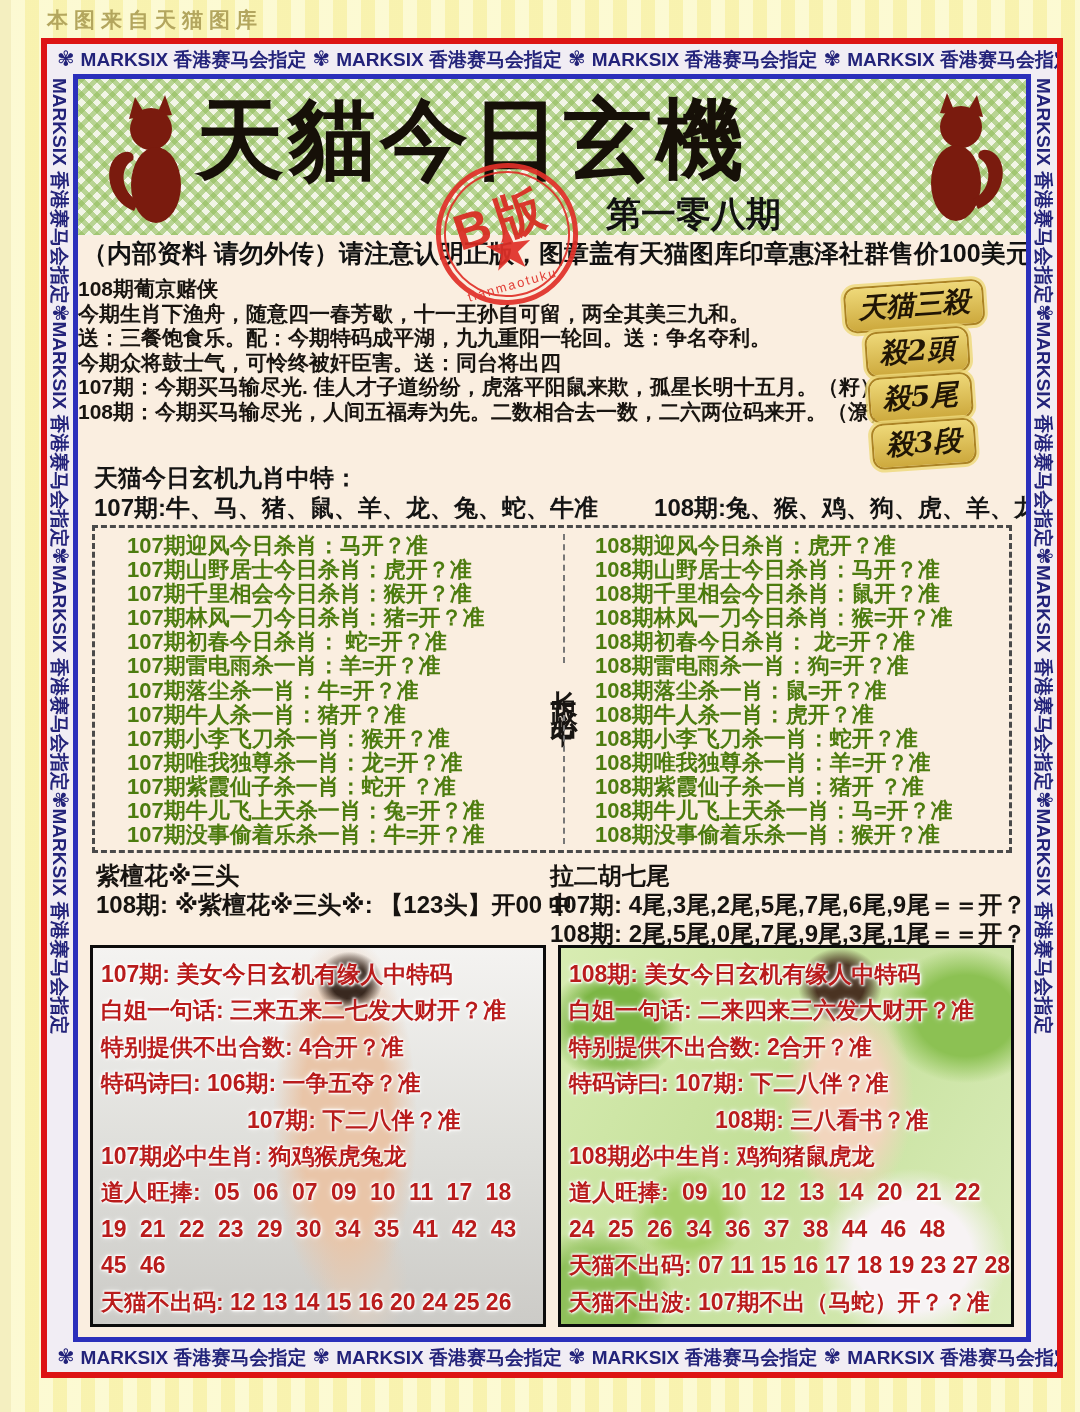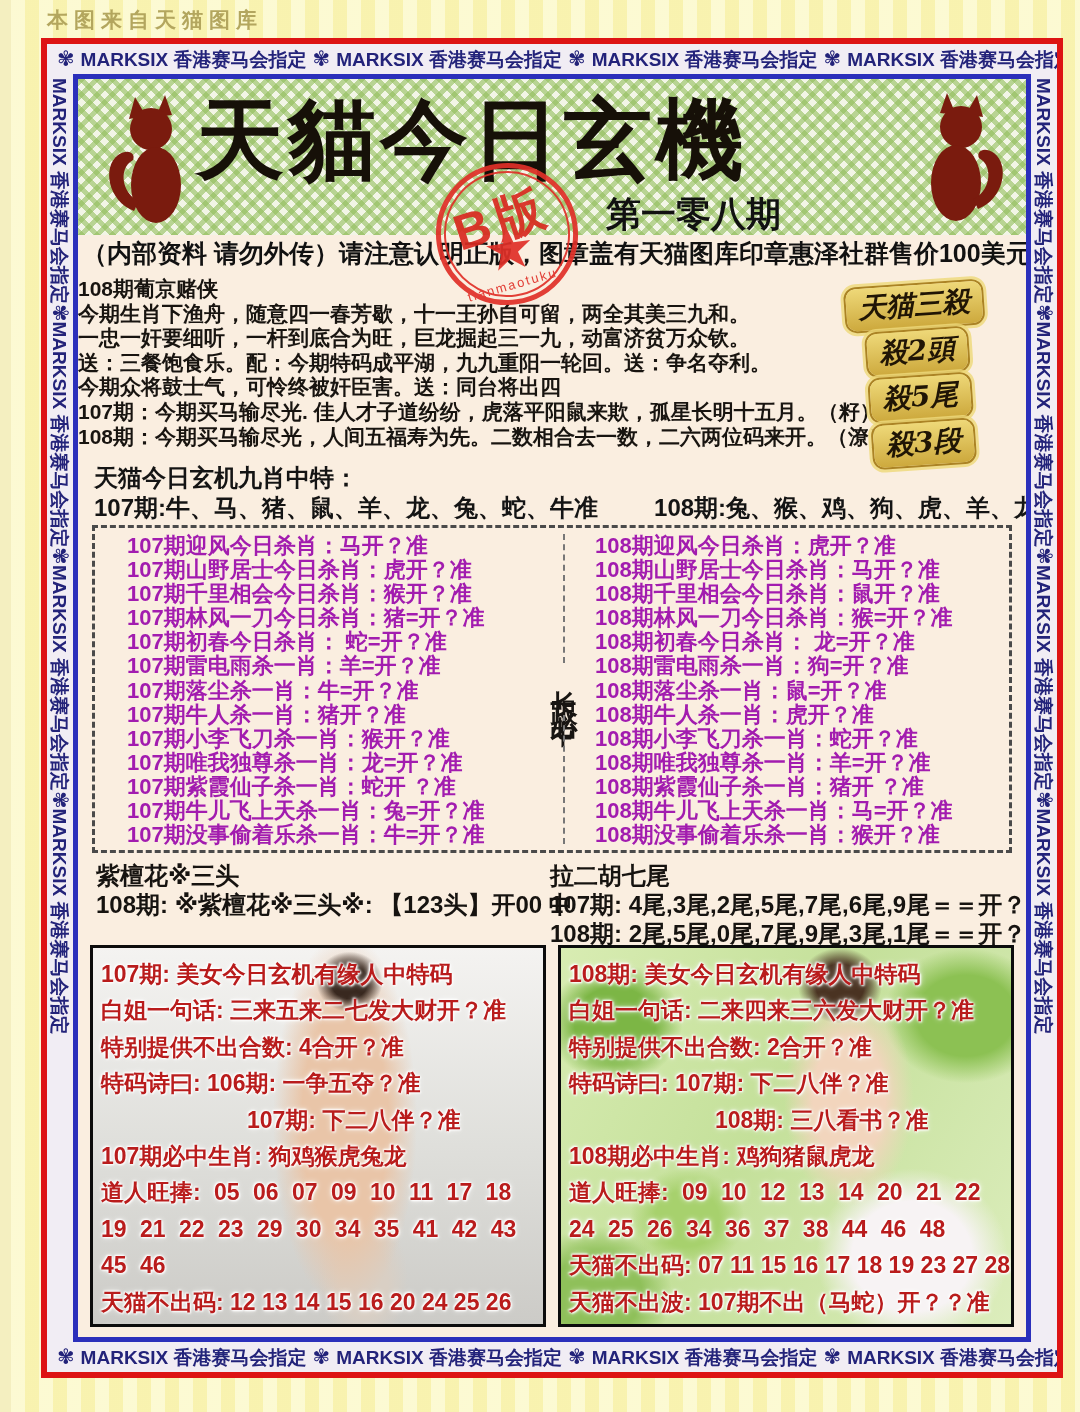--- a/index.html
+++ b/index.html
@@ -61,21 +61,21 @@
     font-family:"DejaVu Serif","Liberation Serif",serif; font-style:italic; font-weight:bold;
     font-size:28px; color:#201505; white-space:nowrap; }
   
   .jiuxiao { position:absolute; left:16px; right:10px; top:384px; font-size:24px;
     font-weight:bold; color:#141414; line-height:30px; }
   .jiuxiao-row { display:flex; gap:56px; white-space:nowrap; }
   
   .shabox { position:absolute; left:14px; right:14px; top:446px; height:328px;
     border:3px dashed #4a4a4a; display:flex; padding:6px 0 6px 32px; }
   .shacol { flex:1; font-size:22px; line-height:24.1px; font-weight:600;
-    color:#a21caf; white-space:nowrap; }
+    color:#4d7c0f; white-space:nowrap; }
   .shacenter { width:46px; display:flex; flex-direction:column; align-items:center; margin-right:8px; }
   .vdash { flex:1; width:0; border-left:2px dashed #777; }
   .shacenter-text { writing-mode:vertical-rl; text-orientation:upright;
     font-size:27px; font-weight:bold; letter-spacing:10px; color:#181512; padding:6px 0; }
   
   .santou { position:absolute; left:18px; top:782px; font-size:24px; font-weight:bold;
     line-height:29px; color:#161310; white-space:nowrap; }
   .qiwei { position:absolute; left:472px; right:8px; top:782px; font-size:24px;
     font-weight:bold; line-height:29px; color:#161310; white-space:nowrap; }
   
@@ -153,21 +153,20 @@
       </div>
 
       <div class="notice">
         <span>（内部资料 请勿外传）请注意认明正版，图章盖有天猫图库印章</span>
         <span>惠泽社群售价100美元</span>
       </div>
 
       <div class="poem">
         <div>108期葡京赌侠</div>
         <div>今期生肖下渔舟，随意四一春芳歇，十一王孙自可留，两全其美三九和。</div>
-        <div>一忠一奸要细听，一杆到底合为旺，巨龙掘起三一九，动富济贫万众钦。</div>
         <div>送：三餐饱食乐。配：今期特码成平湖，九九重阳一轮回。送：争名夺利。</div>
         <div>今期众将鼓士气，可怜终被奸臣害。送：同台将出四</div>
         <div>107期：今期买马输尽光. 佳人才子道纷纷，虎落平阳鼠来欺，孤星长明十五月。（籽）</div>
         <div>108期：今期买马输尽光，人间五福寿为先。二数相合去一数，二六两位码来开。（潦）</div>
       </div>
 
       <div class="sansha">
         <span class="tile">天猫三殺</span><br>
         <span class="tile">殺2頭</span><br>
         <span class="tile">殺5尾</span><br>

